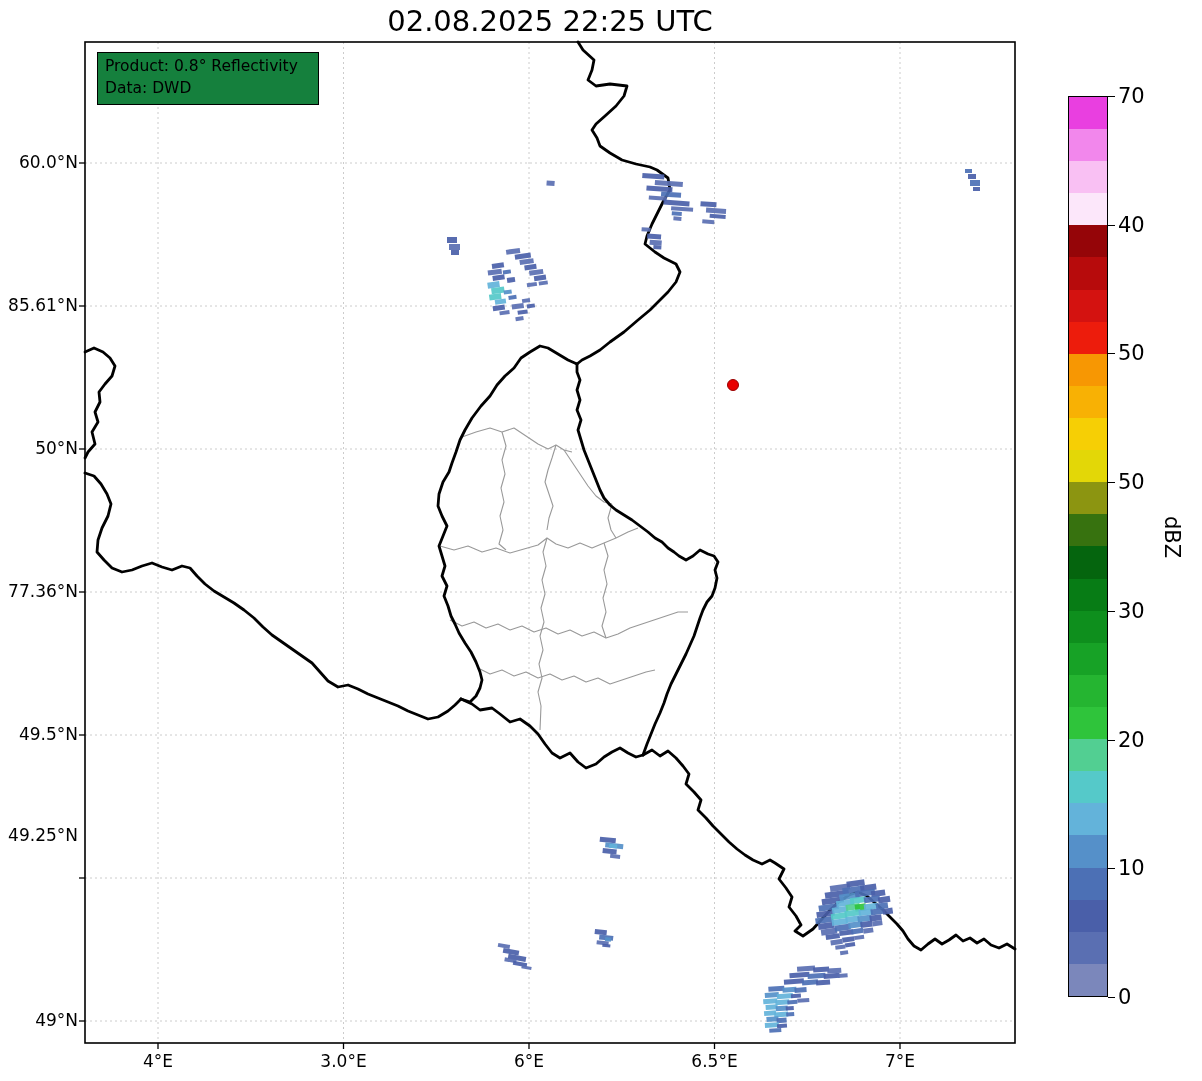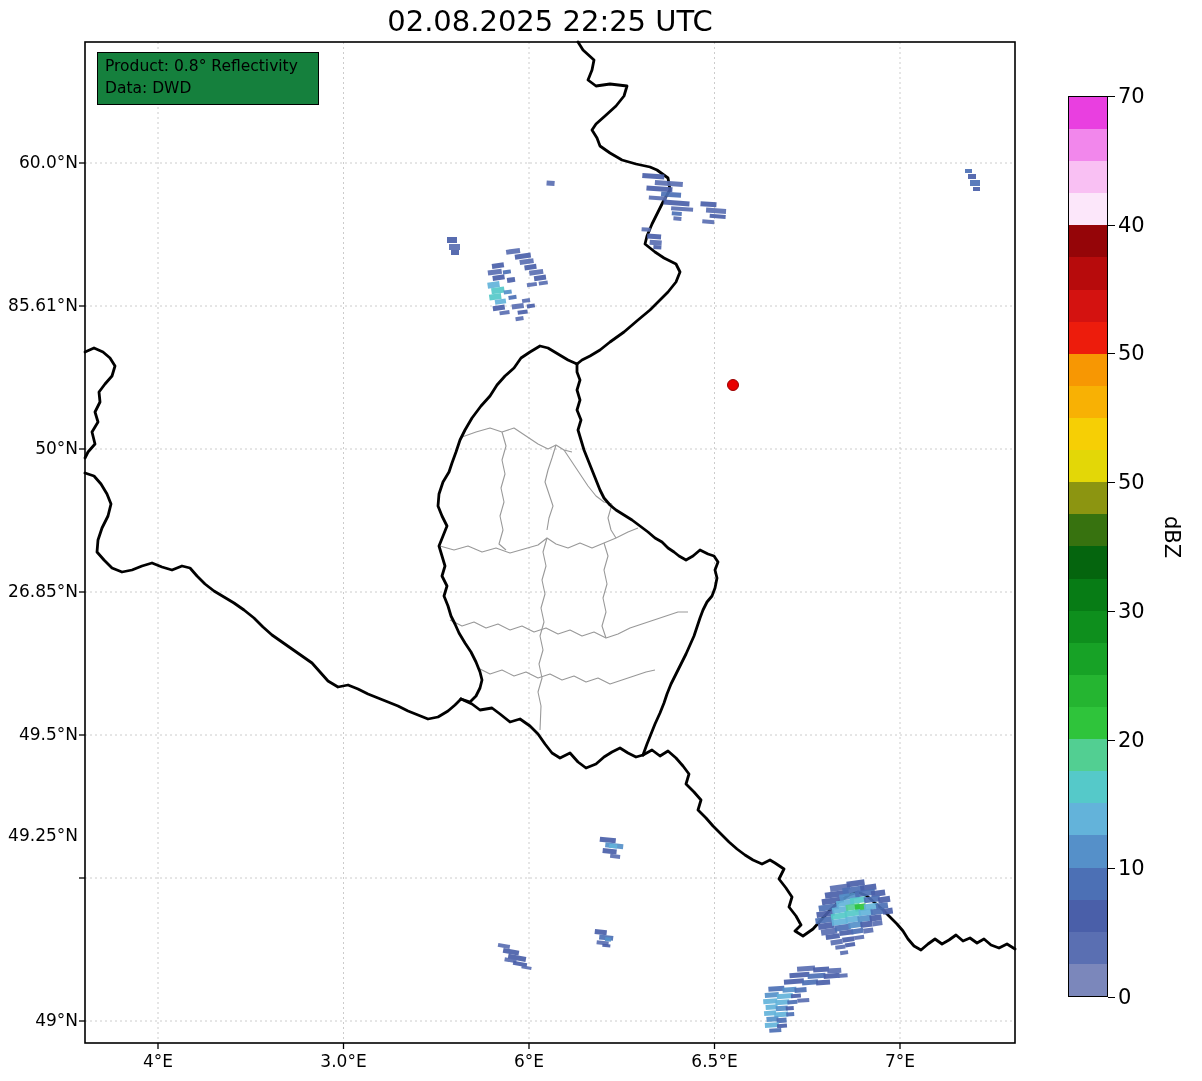--- a/index.html
+++ b/index.html
@@ -257,21 +257,21 @@
 
   <div class="ticklabel lonlabel" style="left:158px">4°E</div>
   <div class="ticklabel lonlabel" style="left:343.5px">3.0°E</div>
   <div class="ticklabel lonlabel" style="left:529px">6°E</div>
   <div class="ticklabel lonlabel" style="left:714.5px">6.5°E</div>
   <div class="ticklabel lonlabel" style="left:900px">7°E</div>
 
   <div class="ticklabel latlabel" style="top:163px">60.0°N</div>
   <div class="ticklabel latlabel" style="top:306px">85.61°N</div>
   <div class="ticklabel latlabel" style="top:449px">50°N</div>
-  <div class="ticklabel latlabel" style="top:592px">26.85°N</div>
+  <div class="ticklabel latlabel" style="top:592px">77.36°N</div>
   <div class="ticklabel latlabel" style="top:735px">49.5°N</div>
   <div class="ticklabel latlabel" style="top:836px">49.25°N</div>
   <div class="ticklabel latlabel" style="top:1021px">49°N</div>
 
   <div class="cbar" id="cbar">
       <div style="background: rgb(123, 135, 187);"></div>
       <div style="background: rgb(90, 111, 178);"></div>
       <div style="background: rgb(74, 95, 169);"></div>
       <div style="background: rgb(76, 112, 181);"></div>
       <div style="background: rgb(85, 144, 201);"></div>

